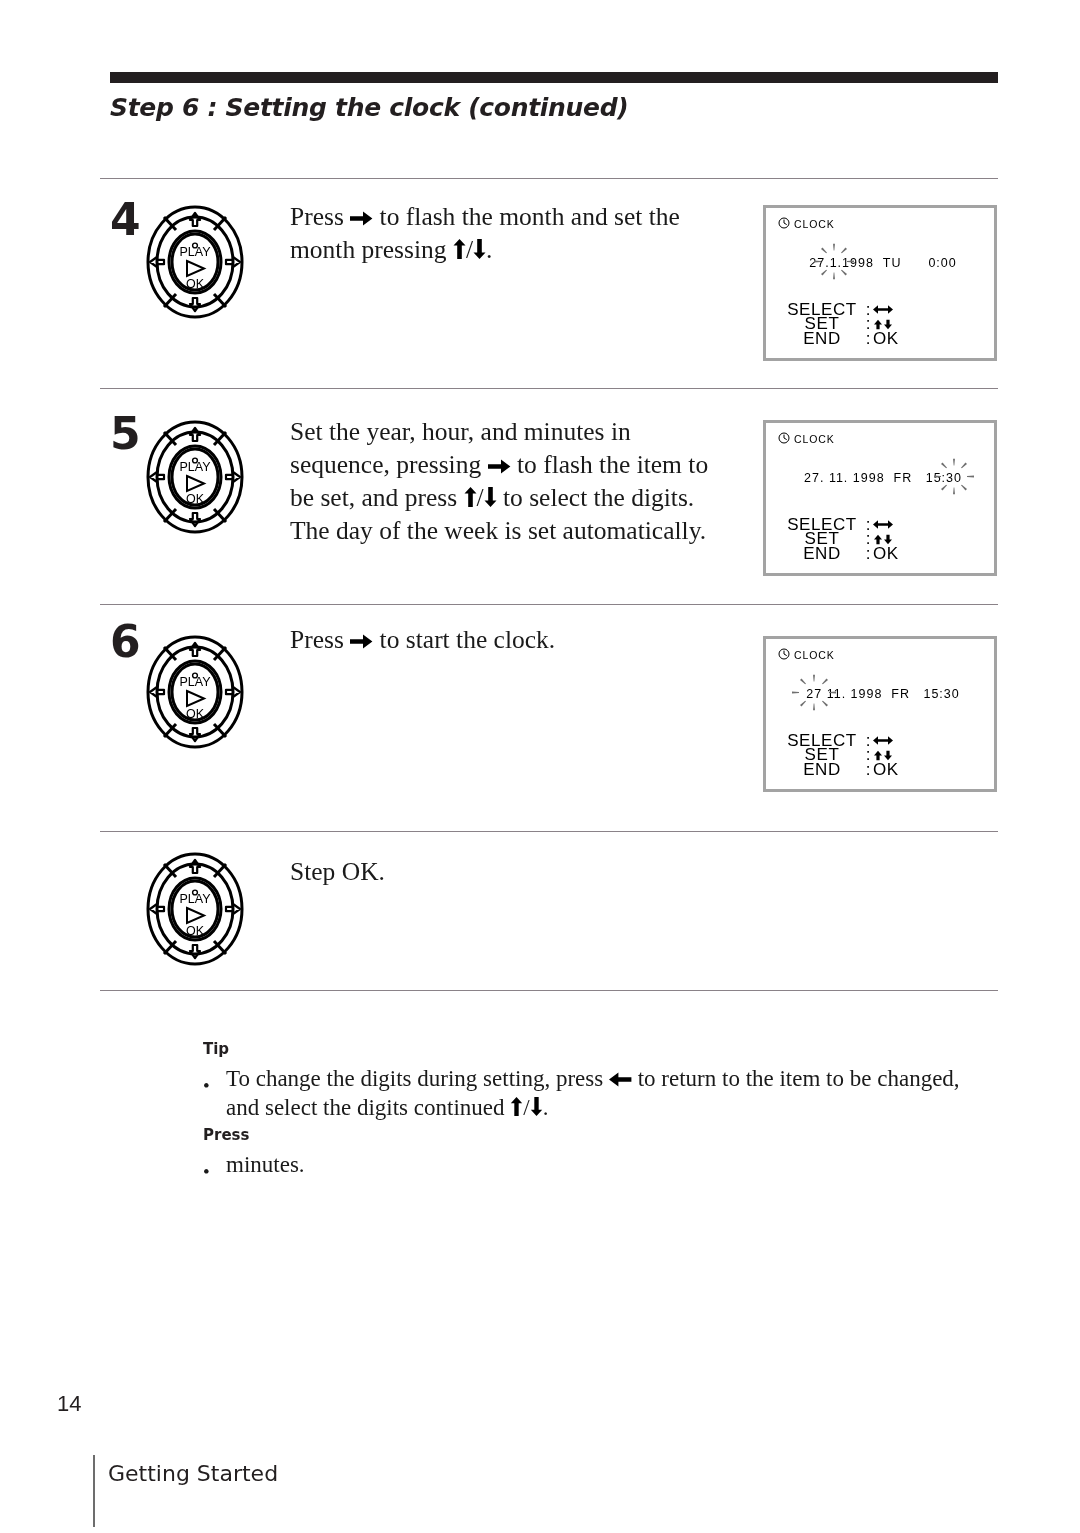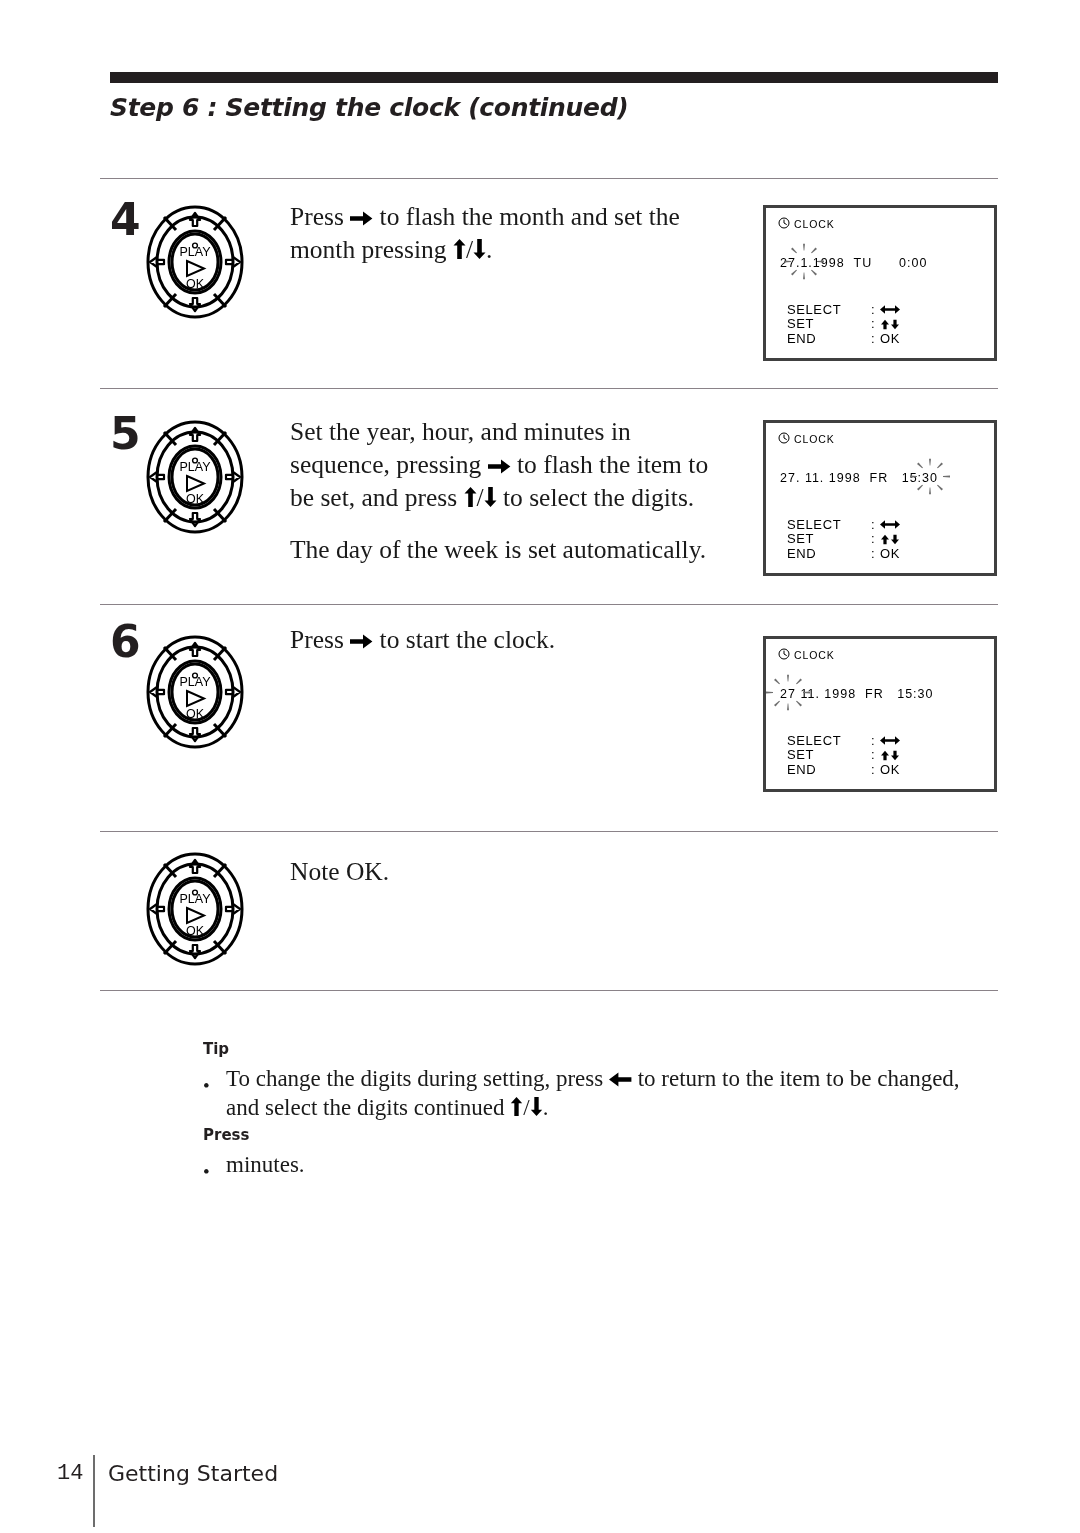--- a/index.html
+++ b/index.html
@@ -59,21 +59,21 @@
   }
   .step-text {
     position: absolute;
     font-family: "Liberation Serif", serif;
     font-size: 25.5px;
     line-height: 33px;
     color: #1a1a1a;
   }
   .step-text .sub {
     display: block;
-    margin-top: 19px;
+    margin-top: 0;
   }
 
   
   .ar {
     display: inline-block;
     vertical-align: -1px;
     line-height: 0;
   }
   .ar svg { display: block; }
 
@@ -83,25 +83,26 @@
     width: 100px;
     height: 118px;
   }
   .dpad svg { display: block; width: 100%; height: 100%; }
 
   
   .osd {
     position: absolute;
     width: 234px;
     height: 156px;
-    border: 3px solid #404040;
+    border: 3px solid #a3a3a3;
     background: #fff;
     box-sizing: border-box;
     font-family: "Liberation Sans", sans-serif;
     color: #000;
+    text-align: center;
   }
   .osd-title {
     position: absolute;
     left: 12px;
     top: 9px;
     font-size: 10.5px;
     letter-spacing: 0.9px;
     display: flex;
     align-items: center;
     gap: 4px;
@@ -127,24 +128,23 @@
     top: 50%;
     transform: translate(-50%, -50%);
     pointer-events: none;
   }
   .flash-wrap > .val { position: relative; z-index: 2; }
 
   .osd-keys {
     position: absolute;
     left: 14px;
     bottom: 12px;
-    font-size: 13px;
+    font-size: 17px;
     letter-spacing: 0.6px;
     line-height: 14.5px;
-    margin-left: 7px;
   }
   .osd-keys .krow { display: flex; white-space: nowrap; }
   .osd-keys .klab { width: 84px; }
   .osd-keys .kcolon { width: 9px; }
   .osd-keys .kval { display: inline-flex; align-items: center; }
 
   
   .callout-head {
     position: absolute;
     font-family: "DejaVu Sans", sans-serif;
@@ -163,22 +163,22 @@
     position: absolute;
     font-size: 19px;
     line-height: 1;
     color: #1a1a1a;
   }
 
   
   .footer-pagenum {
     position: absolute;
     left: 57px;
-    top: 1461px;
-    font-family: Liberation Mono, monospace;
+    top: 1391px;
+    font-family: Liberation Sans, sans-serif;
     font-size: 22px;
     color: #231f20;
   }
   .footer-bar {
     position: absolute;
     left: 93px;
     top: 1455px;
     width: 2px;
     height: 72px;
     background: #6d6d6d;
@@ -500,21 +500,21 @@
       <path d="M5 59 L12 54 L12 56.8 L19 56.8 L19 61.2 L12 61.2 L12 64 Z"></path>
       <path d="M95 59 L88 54 L88 56.8 L81 56.8 L81 61.2 L88 61.2 L88 64 Z"></path>
     </g>
     <circle cx="50" cy="42.5" r="2.4" fill="none" stroke="#000" stroke-width="1.4"></circle>
     <text x="50" y="53" text-anchor="middle" font-family="Liberation Sans, sans-serif" font-size="12.5" fill="#000">PLAY</text>
     <path d="M42 58 L59 65.5 L42 73 Z" fill="none" stroke="#000" stroke-width="2"></path>
     <text x="50" y="85" text-anchor="middle" font-family="Liberation Sans, sans-serif" font-size="12.5" fill="#000">OK</text>
   </svg>
 </div>
 
-<div class="step-text" style="left:290px; top:855px; width:420px">Note OK.</div>
+<div class="step-text" style="left:290px; top:855px; width:420px">Step OK.</div>
 
 <div class="callout-head" style="left:203px; top:1040px">Tip</div>
 <div class="bullet" style="left:203px; top:1076px">•</div>
 <div class="callout-body" style="left:226px; top:1064px; width:760px">
   <span><span>To change the digits during setting, press </span><span class="ar"><svg width="23" height="15" viewBox="0 0 23 15">
           <path d="M22.4 5.2 H9.4 V0.6 L0 7.5 L9.4 14.4 V9.8 H22.4 Z" fill="#000"></path>
         </svg></span><span> to return to the item to be changed,</span></span>
   <span><span>and select the digits continued </span><span class="ar"><svg width="13" height="19" viewBox="0 0 13 20">
           <path d="M4.2 20 V6.5 H0.5 L6.5 0 L12.5 6.5 H8.8 V20 Z" fill="#000"></path>
         </svg></span><span>/</span><span class="ar"><svg width="13" height="19" viewBox="0 0 13 20">

